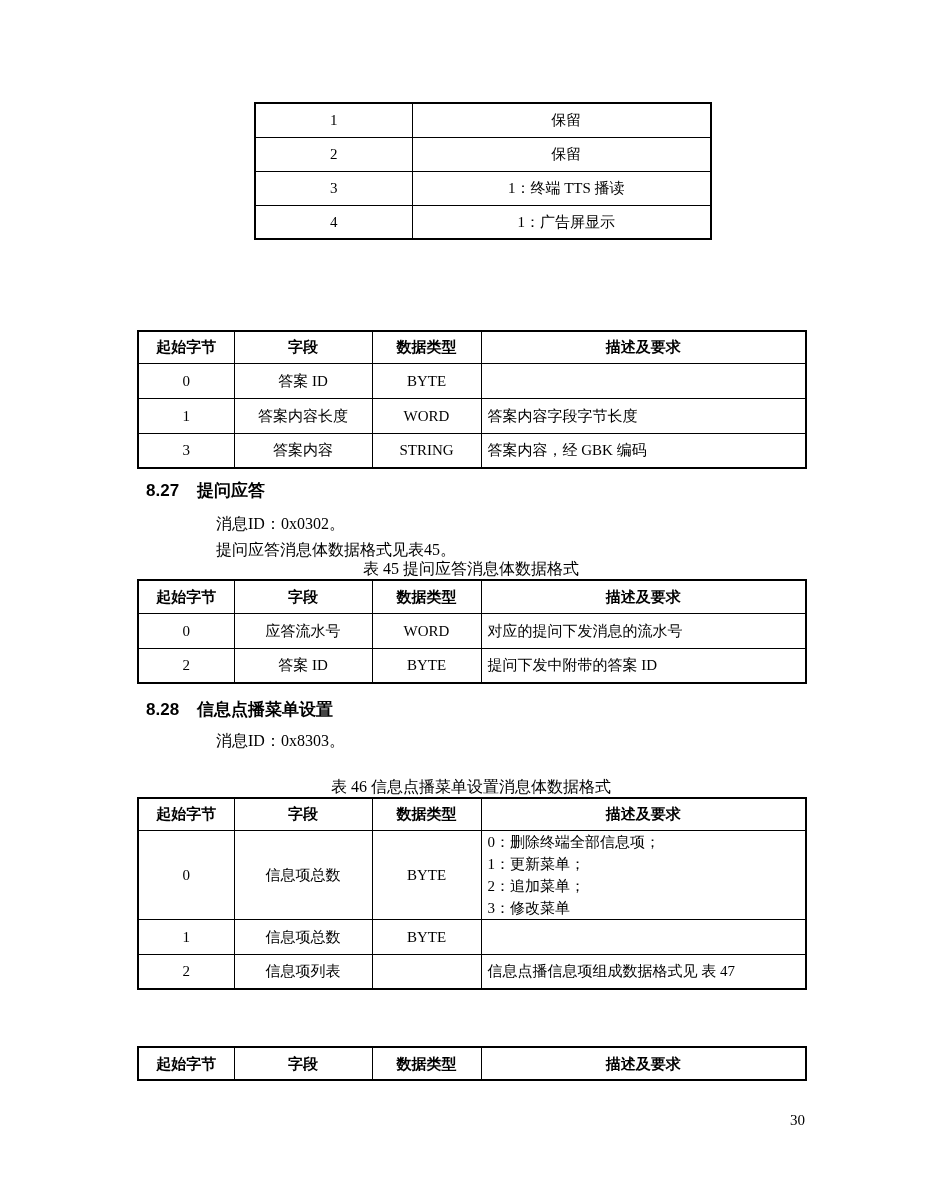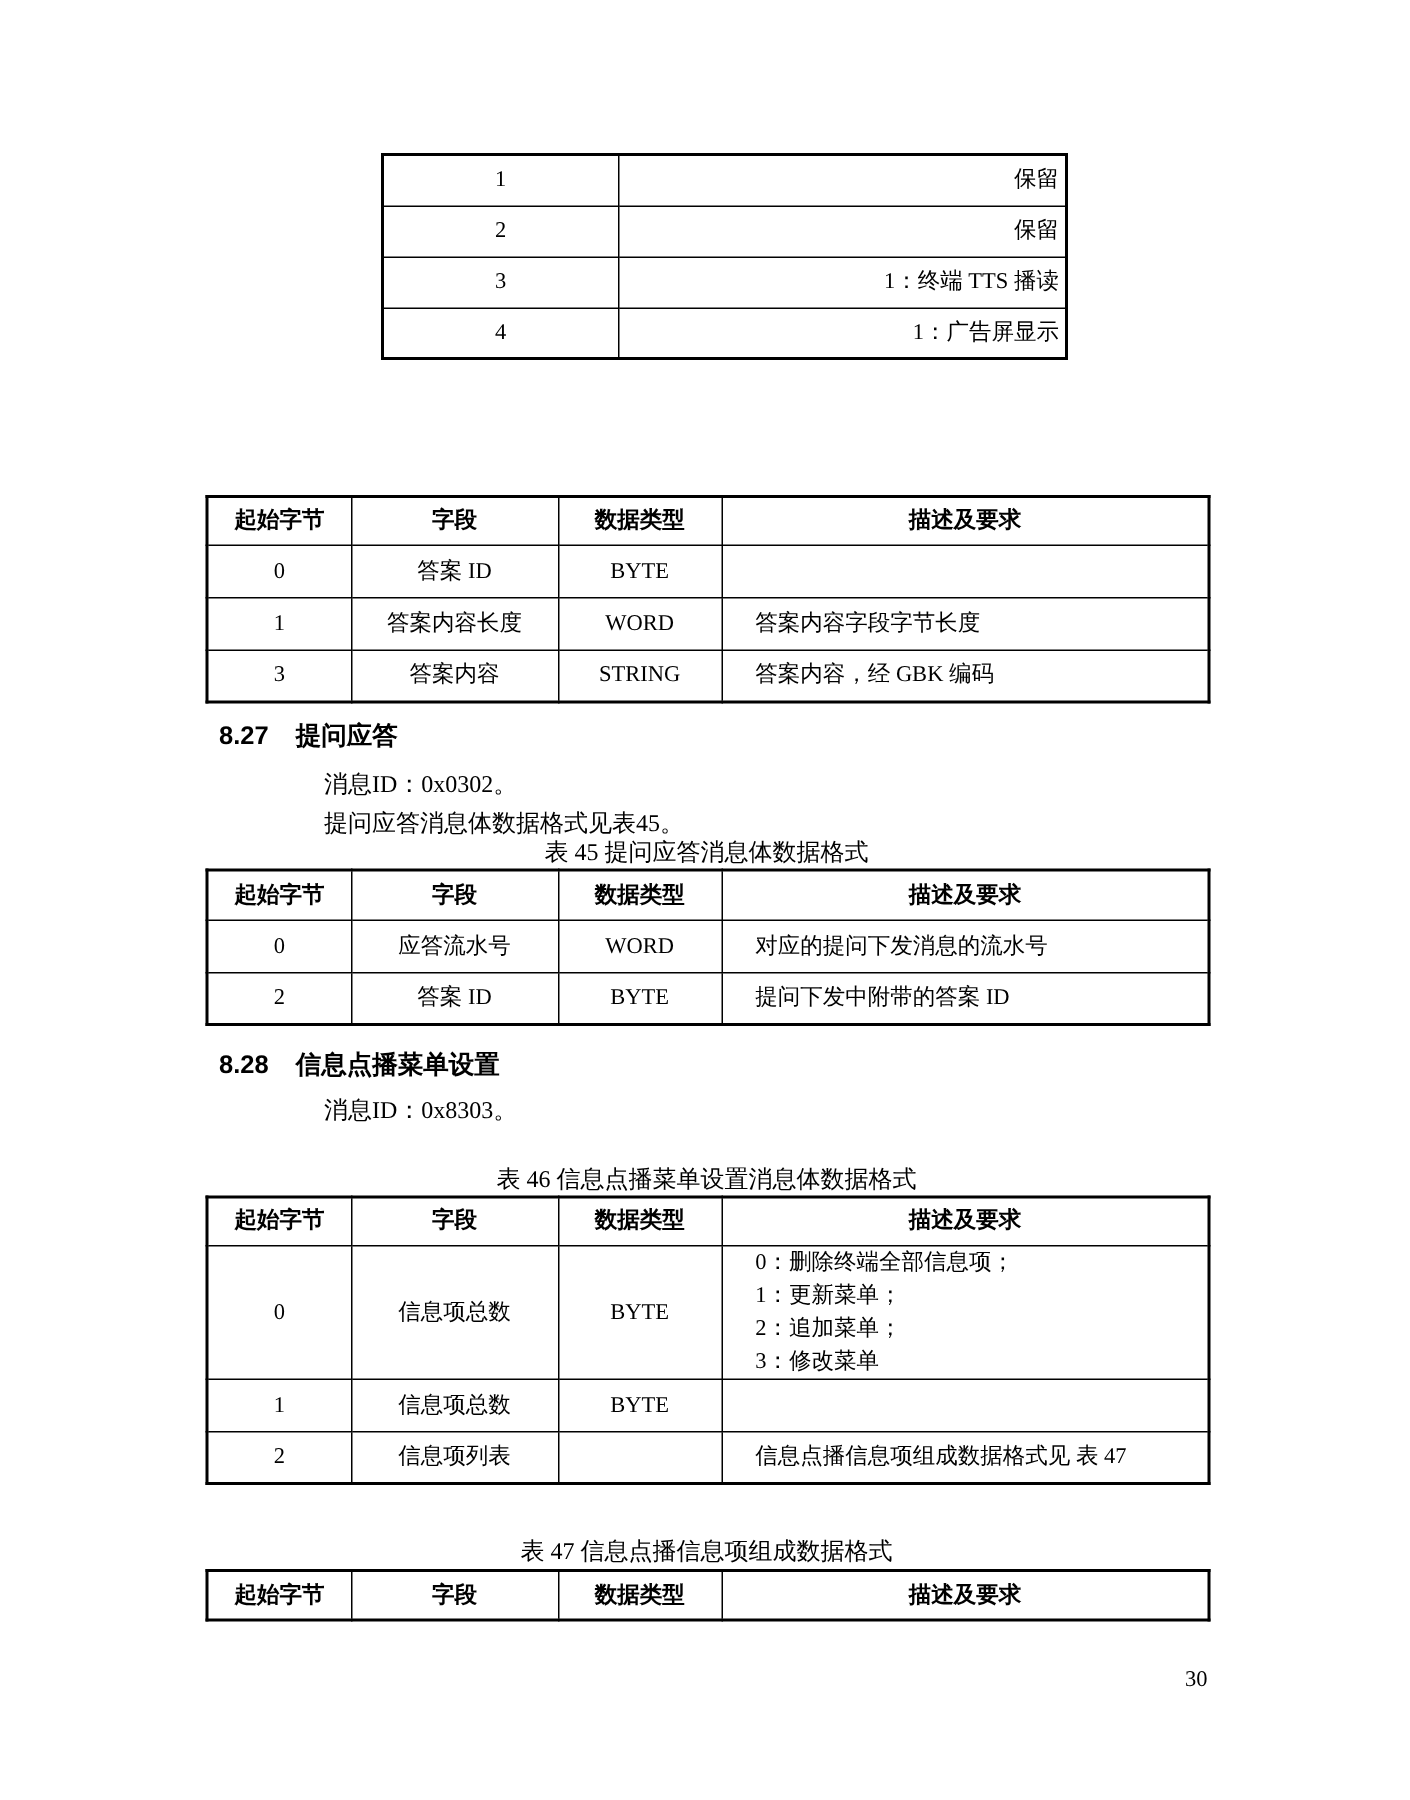--- a/index.html
+++ b/index.html
@@ -25,25 +25,25 @@
     padding: 0 4px;
     overflow: hidden;
     line-height: 22px;
   }
   .tbl th {
     font-family: "Liberation Sans", "DejaVu Sans", sans-serif;
     font-weight: bold;
   }
   .tbl td.desc {
     text-align: left;
-    padding-left: 22px;
+    padding-left: 6px;
     white-space: pre-line;
   }
   .top-tbl td.flag {
-    text-align: right;
+    text-align: center;
     padding-left: 14px;
   }
   .caption {
     position: absolute;
     left: 137px;
     width: 668px;
     text-align: center;
     font-size: 16px;
     line-height: 19px;
   }
@@ -212,21 +212,20 @@
       </tr>
       <tr style="height:35px">
         <td>2</td>
         <td>信息项列表</td>
         <td></td>
         <td class="desc">信息点播信息项组成数据格式见 表 47</td>
       </tr>
     </tbody>
   </table>
 
-  <div class="caption" style="top:1025px">表 47 信息点播信息项组成数据格式</div>
   <table class="tbl" style="left:137px; top:1046px; width:668px;">
     <colgroup>
         <col style="width:96px">
         <col style="width:138px">
         <col style="width:109px">
         <col style="width:325px">
       </colgroup>
     <tbody>
       <tr style="height:33px">
         <th>起始字节</th>

